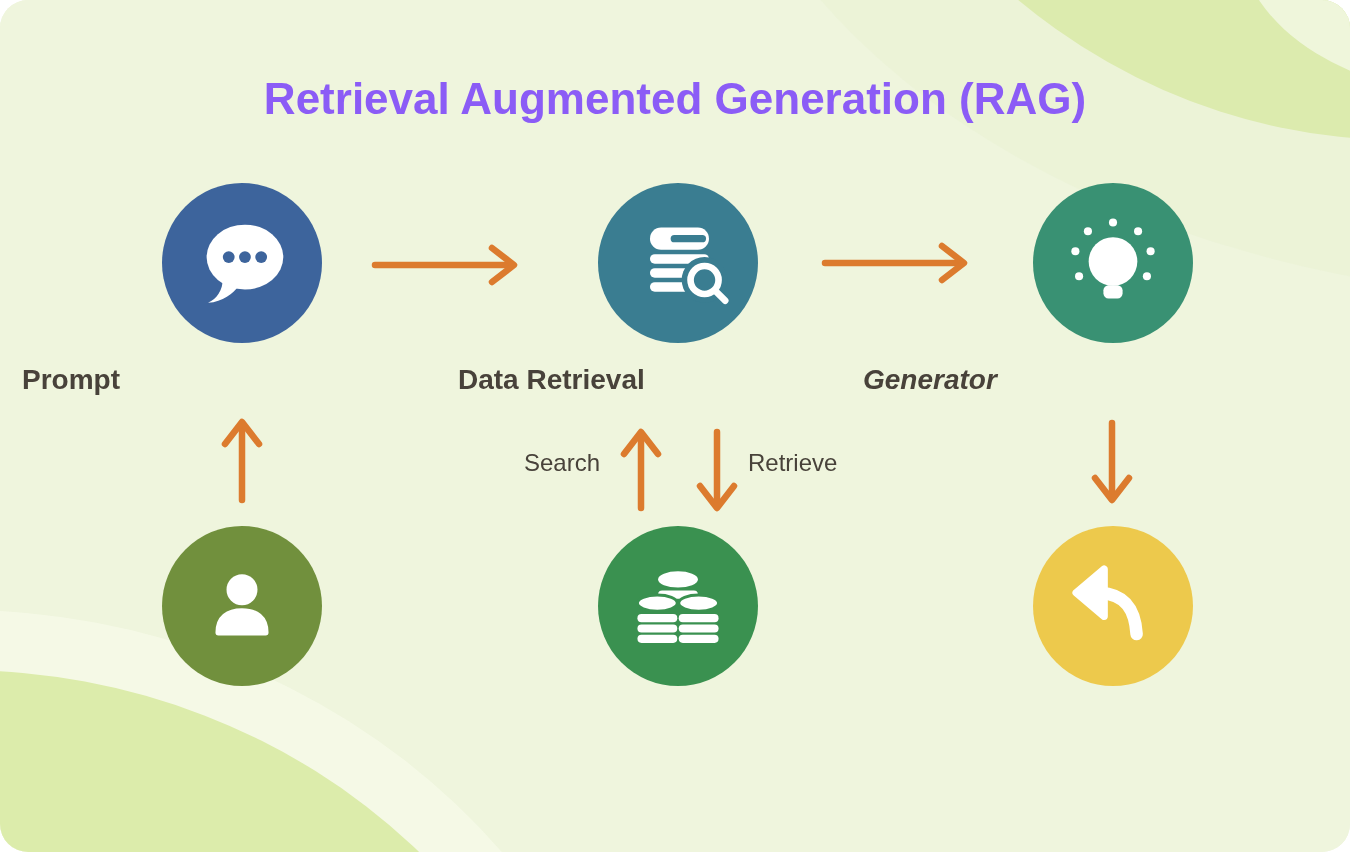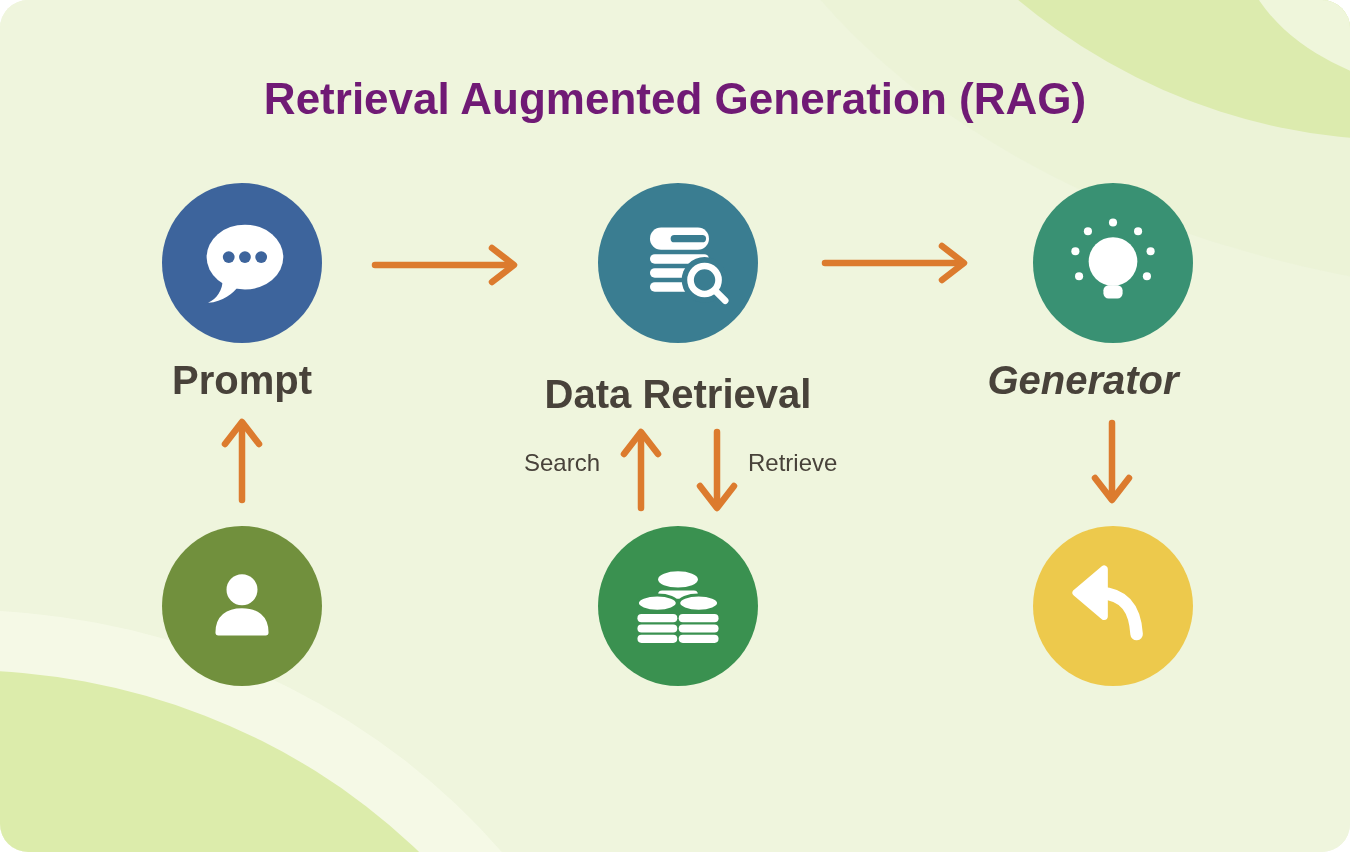--- a/index.html
+++ b/index.html
@@ -3,29 +3,29 @@
 <meta charset="utf-8">
 <style>
   html,body { margin:0; padding:0; background:#ffffff; font-family:"Liberation Sans", sans-serif; }
   .card {
     position:relative; width:1350px; height:852px;
     border-radius:28px; overflow:hidden; background:#eff5dd;
   }
   .layer { position:absolute; left:0; top:0; width:1350px; height:852px; }
   .title {
     position:absolute; top:74px; left:0; width:1350px;
-    text-align:center; font-size:44px; font-weight:700; color:#701a75;
+    text-align:center; font-size:44px; font-weight:700; color:#8b5cf6;
   }
   .circle {
     position:absolute; width:160px; height:160px; border-radius:50%;
     display:flex; align-items:center; justify-content:center;
   }
   .node-label {
-    position:absolute; width:440px; text-align:center;
-    font-size:40px; font-weight:700; color:#48423a; line-height:38px;
+    position:absolute; width:440px; 
+    font-size:28px; font-weight:700; color:#48423a; line-height:38px;
   }
   .edge-label {
     position:absolute; font-size:24px; font-weight:400; color:#48423a; line-height:30px;
   }
   .edge-label.right-align { text-align:right; }
   svg { display:block; }
 </style>
 </head>
 <body>
 
@@ -90,21 +90,21 @@
         <rect x="42" y="68" width="80" height="13" rx="6.5"></rect>
         <rect x="42" y="87" width="80" height="13" rx="6.5"></rect>
         <rect x="42" y="106" width="80" height="13" rx="6.5"></rect>
       </g>
       <rect x="70" y="42" width="48" height="10" rx="5" fill="#3a7d91"></rect>
       <circle cx="116" cy="103" r="31" fill="#3a7d91"></circle>
       <circle cx="116" cy="103" r="19" fill="#3a7d91" stroke="#ffffff" stroke-width="9"></circle>
       <line x1="130" y1="117" x2="144" y2="131" stroke="#ffffff" stroke-width="9" stroke-linecap="round"></line>
     </svg>
   </div>
-  <div class="node-label" style="left:458px; top:361px;margin-top:14px;">Data Retrieval</div>
+  <div class="node-label" style="left:458px; top:361px;">Data Retrieval</div>
 
   <div class="circle" style="left: 1033px; top: 183px; background-color: rgb(57, 145, 115);">
     <svg width="118" height="118" viewBox="0 0 160 160">
       <g fill="#ffffff">
         <circle cx="80" cy="78" r="33"></circle>
         <rect x="67" y="110" width="26" height="18" rx="7"></rect>
         <circle cx="80" cy="25" r="5.5"></circle>
         <circle cx="114" cy="37" r="5.5"></circle>
         <circle cx="46" cy="37" r="5.5"></circle>
         <circle cx="131" cy="64" r="5.5"></circle>

